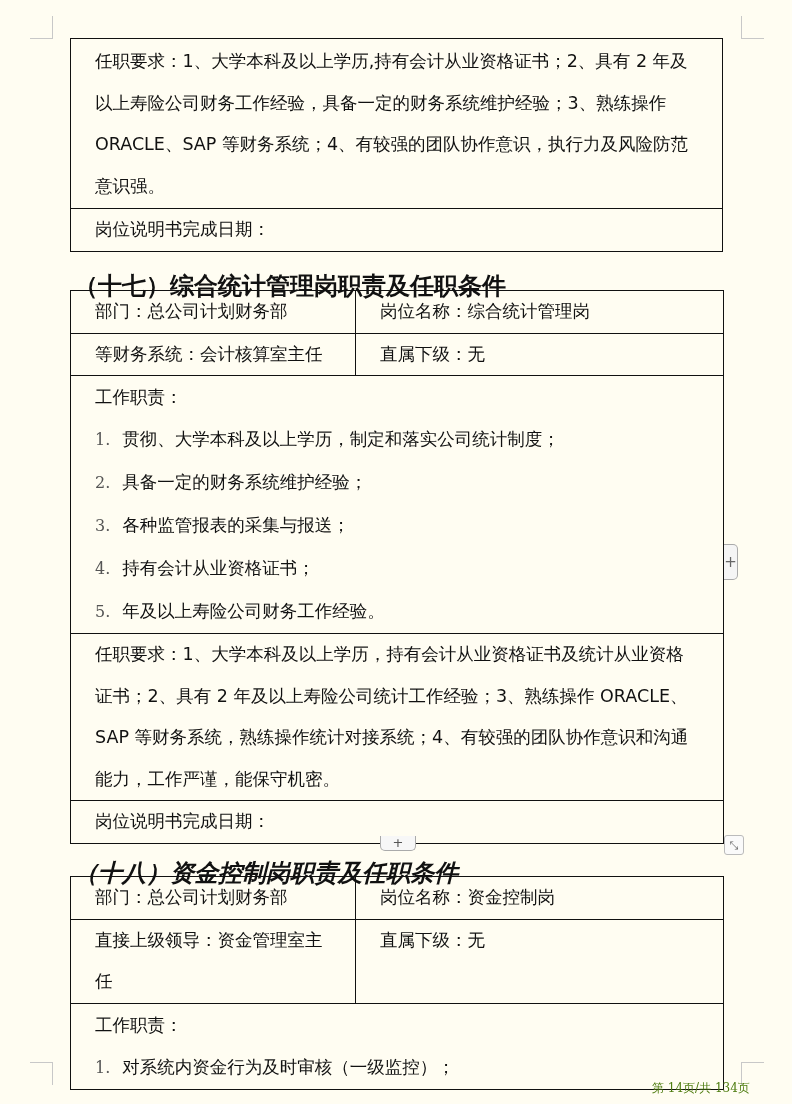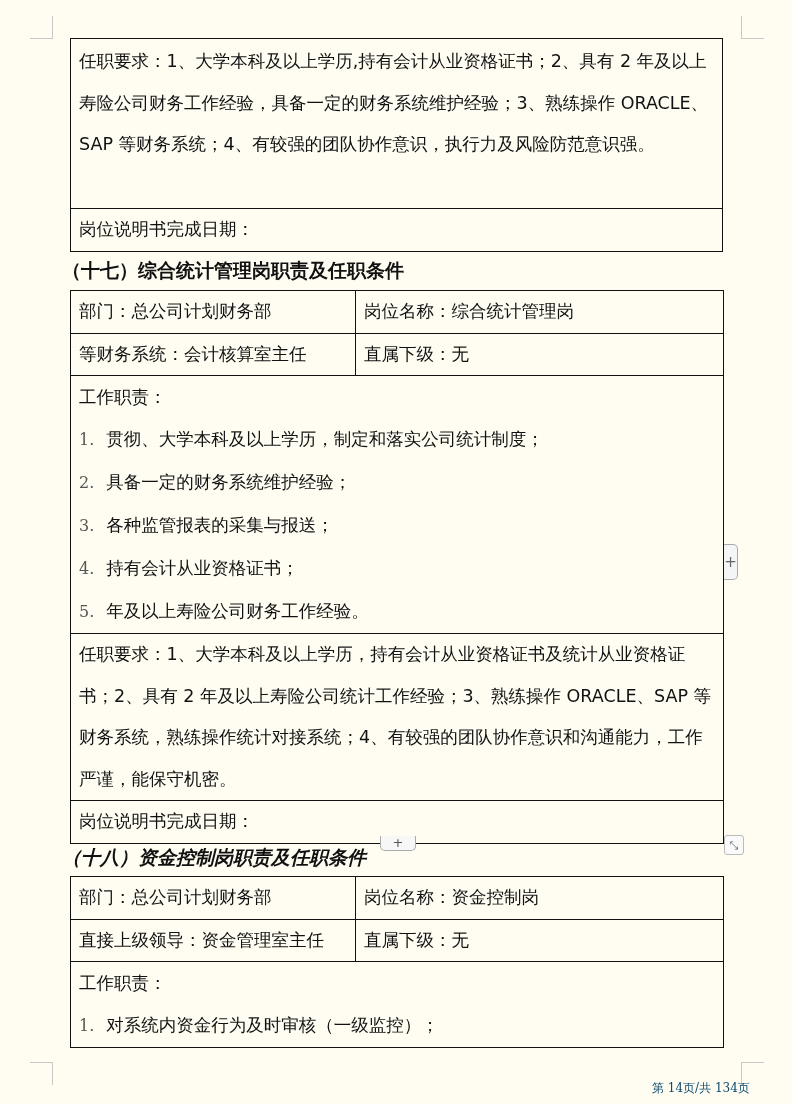--- a/index.html
+++ b/index.html
@@ -9,31 +9,31 @@
     font-family: "DejaVu Sans", "Liberation Sans", sans-serif;
     color: #111;
   }
   .corner { position: absolute; border-color: #c8c8c8; border-style: solid; border-width: 0; width: 22px; height: 22px; }
   .c-tl { left: 30px; top: 16px; border-right-width: 1px; border-bottom-width: 1px; }
   .c-tr { left: 741px; top: 16px; border-left-width: 1px; border-bottom-width: 1px; }
   .c-bl { left: 30px; top: 1062px; border-right-width: 1px; border-top-width: 1px; }
   .c-br { left: 741px; top: 1062px; border-left-width: 1px; border-top-width: 1px; }
 
   table.doc { position: absolute; border-collapse: collapse; table-layout: fixed; }
-  table.doc td { border: 1.3px solid #111; padding: 0 8px; font-size: 17.5px; vertical-align: top; }
+  table.doc td { border: 1.3px solid #111; padding: 0 24px; font-size: 17.5px; vertical-align: top; }
   .lh41 { line-height: 41.5px; }
   .lh42 { line-height: 42px; }
   .num { font-family: "DejaVu Serif", "Liberation Serif", serif; color: #555; font-size: 16px; margin-right: 12px; }
 
-  h2.sec { position: absolute; margin: 0; font-size: 19px; font-weight: bold; left: 62px; }
+  h2.sec { position: absolute; margin: 12px; font-size: 24px; font-weight: bold; left: 62px; }
 
   .tbl-add { position: absolute; width: 13px; height: 34px; border: 1px solid #aaa; border-left: none; border-radius: 0 5px 5px 0; background: #f5f5f5; color: #666; font-size: 15px; display: flex; align-items: center; justify-content: center; }
   .row-add { position: absolute; width: 34px; height: 14px; border: 1px solid #aaa; border-top: none; border-radius: 0 0 5px 5px; background: #f7f7f7; color: #555; font-size: 13px; display: flex; align-items: center; justify-content: center; line-height: 12px; }
   .resize { position: absolute; width: 18px; height: 18px; border: 1px solid #bbb; border-radius: 3px; background: #fafafa; color: #666; font-size: 11px; display: flex; align-items: center; justify-content: center; }
-  .footer { position: absolute; left: 652px; top: 1080px; font-family: "DejaVu Serif", "Liberation Serif", serif; font-size: 12px; color: #0c4a6e; }
+  .footer { position: absolute; left: 652px; top: 1080px; font-family: "DejaVu Serif", "Liberation Serif", serif; font-size: 12px; color: #4d7c0f; }
 </style>
 </head>
 <body>
 
 <div class="corner c-tl"></div>
 <div class="corner c-tr"></div>
 <div class="corner c-bl"></div>
 <div class="corner c-br"></div>
 
 <table class="doc" style="left:70px; top:38px; width:653px;">

